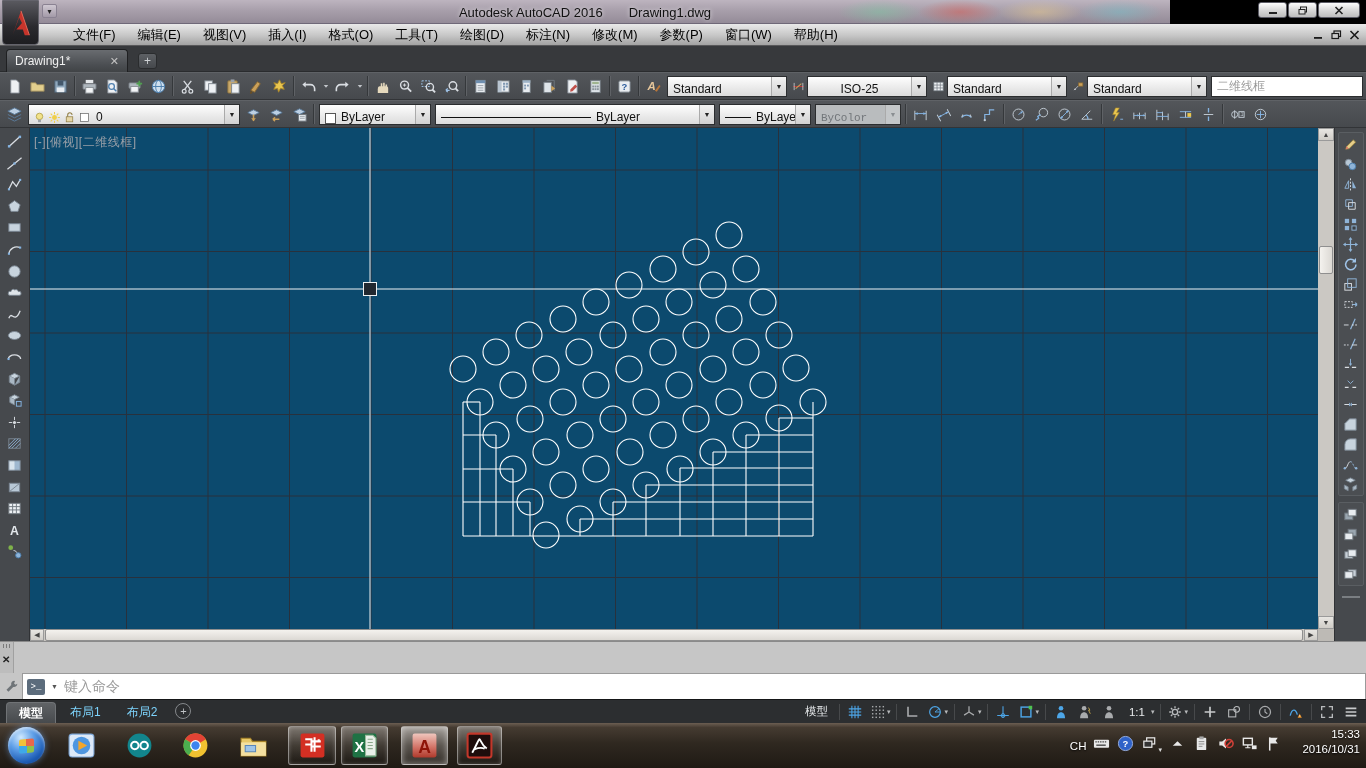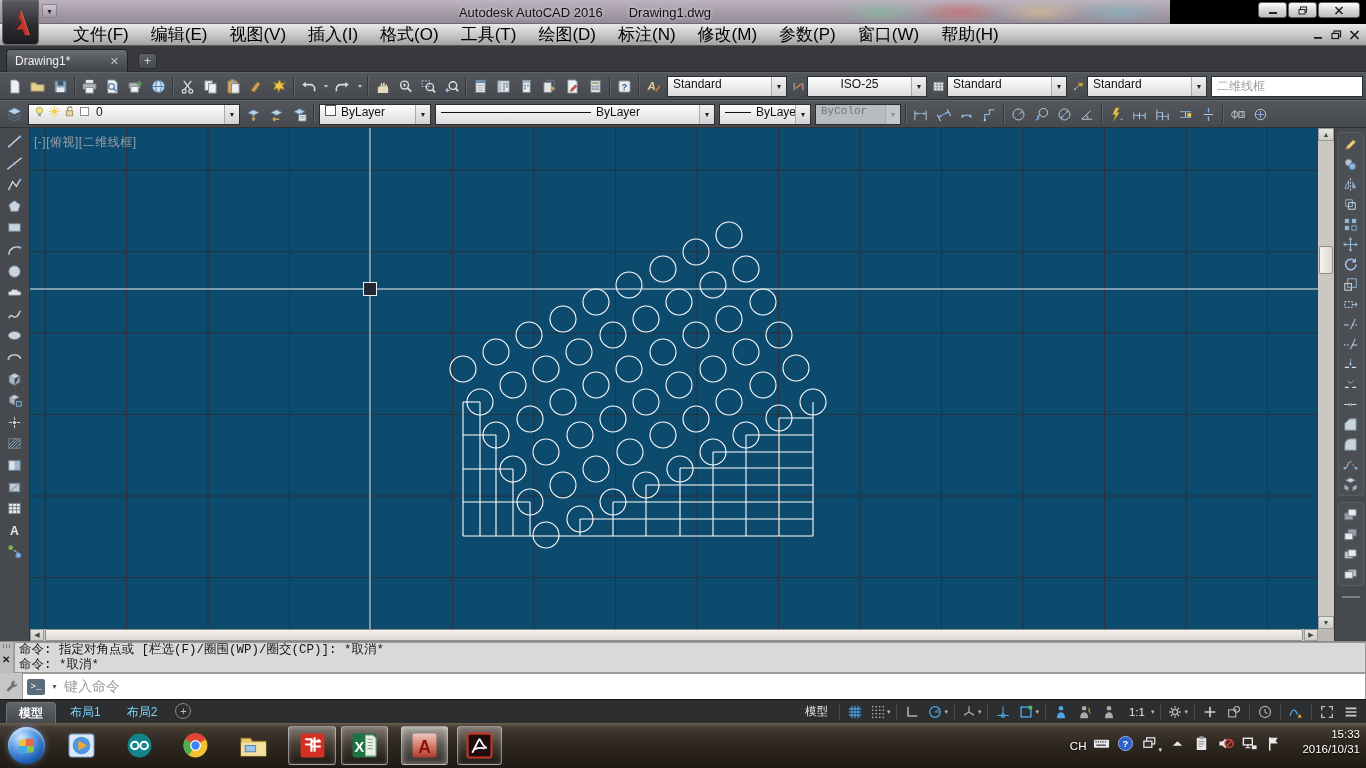--- a/index.html
+++ b/index.html
@@ -22,39 +22,39 @@
 .wbtn.close{width:42px}
 .wbtn svg{width:10px;height:9px}
 
 .acad-logo{left:2px;top:0;width:37px;height:45px;z-index:30;border:1px solid #63636b;border-radius:0 0 4px 4px;
  background:linear-gradient(#59595f,#2a2a2e 60%,#1d1d20);display:flex;align-items:center;justify-content:center}
 .logo-caret{left:42px;top:4px;z-index:30;width:15px;height:14px;border:1px solid #8a8292;border-radius:2px;
  background:linear-gradient(#cfc8d2,#a39aa8);display:flex;align-items:center;justify-content:center;font-size:8px;color:#222}
 
 .menubar{left:0;top:24px;width:1366px;height:22px;background:linear-gradient(#e9e9e9,#c6c6c6 55%,#a2a2a2);
  border-bottom:1px solid #58585a;display:flex;align-items:center;padding-left:62px}
-.menu-item{font-size:17px;color:#000;padding:0 11px;line-height:22px}
+.menu-item{font-size:13px;color:#000;padding:0 11px;line-height:22px}
 .mdibtns{right:4px;top:24px;height:22px;display:flex;align-items:center;gap:7px;padding-right:2px}
 .mdibtns svg{width:11px;height:10px}
 
 .tabrow{left:0;top:46px;width:1366px;height:26px;background:#37393c;border-bottom:1px solid #2a2c2e}
 .filetab{left:6px;top:3px;width:122px;height:23px;border:1px solid #1f2022;border-bottom:none;border-radius:4px 4px 0 0;
  background:linear-gradient(#696c70,#4a4d51 70%,#404346);display:flex;align-items:center;padding:0 8px;gap:8px}
 .filetab .lbl{color:#f0f0f0;font-size:12px;flex:1}
 .filetab .x{color:#c3c3c3;font-size:11px}
 .newtab{left:138px;top:7px;width:19px;height:16px;background:linear-gradient(#5d6064,#45484c);border:1px solid #2a2c2e;
  border-radius:3px;color:#cfd2d5;font-size:12px;display:flex;align-items:center;justify-content:center}
 
 .toolbar{left:0;width:1366px;height:28px;background:linear-gradient(#53565a,#46494d);border-top:1px solid #5f6266;border-bottom:1px solid #323437;display:flex;align-items:center;padding:0 3px}
 .tb1{top:72px}.tb2{top:100px}
 .tbtn{width:23px;height:23px;display:inline-flex;align-items:center;justify-content:center;flex:0 0 auto}
 .tbtn svg{width:17px;height:17px}
 .tbtn.sm{width:11px}.tbtn.sm svg{width:8px;height:8px}
 .tsep{width:2px;height:20px;margin:0 2px;border-left:1px solid #35383b;border-right:1px solid #5f6266;flex:0 0 auto}
-.combo{height:21px;background:linear-gradient(#fefefe,#e9e9e9 60%,#dcdcdc);border:1px solid #2b2d2f;display:flex;align-items:flex-start;flex:0 0 auto;margin:0 2px}
+.combo{height:21px;background:linear-gradient(#fefefe,#e9e9e9 60%,#dcdcdc);border:1px solid #2b2d2f;display:flex;align-items:flex-end;flex:0 0 auto;margin:0 2px}
 .combo .val{flex:1;font-size:12px;color:#111;padding:0 5px;white-space:nowrap;overflow:hidden}
 .combo .arr{width:15px;height:100%;border-left:1px solid #aaa;background:linear-gradient(#f2f2f2,#d2d2d2);display:flex;align-items:center;justify-content:center;font-size:7px;color:#222}
 .combo.dis{background:#b9bcbe}.combo.dis .val{color:#72767a;font-family:"Liberation Mono",monospace;font-size:11px}
 .combo.dis .arr{color:#8a8e92;background:#c4c7c9}
 .ltline{display:inline-block;width:52px;border-top:1.6px solid #111;margin-right:5px;vertical-align:middle}
 .combo .sw{width:11px;height:11px;border:1px solid #555;background:#fff;margin-left:5px;flex:0 0 auto}
 .text-input{height:21px;flex:1;background:#fff;border:1px solid #2b2d2f;font-size:12px;color:#9a9a9a;display:flex;align-items:center;padding:0 5px;margin-left:2px}
 .mini{width:13px;height:15px;margin-left:3px;flex:0 0 auto}
 
 .leftstrip{left:0;top:128px;width:30px;height:513px;background:#46494d;border-right:1px solid #303235;display:flex;flex-direction:column;align-items:center;padding-top:5px;gap:4.6px}
@@ -1019,24 +1019,20 @@
         </span>
       </div>
     <div class="strip-handle"></div>
   </div>
 
   <div class="abs cmdpanel">
     <div class="abs cmdgrip">
       <div class="abs gripdots"></div>
       <div class="abs cmdclose">✕</div>
     </div>
-    <div class="abs cmdhist">
-      <div>命令: 指定对角点或 [栏选(F)/圈围(WP)/圈交(CP)]: *取消*</div>
-      <div>命令: *取消*</div>
-    </div>
     <div class="abs cmdrow">
       <div class="wrenchbox">
         <svg viewBox="0 0 18 18" width="15" height="15">
             <path d="M12.5 2a4 4 0 0 0-3.8 5.2L3 13l2.3 2.3 5.8-5.7A4 4 0 0 0 16 5.7l-2.4 1.1-1.6-1.6L13.2 3z" fill="#6f7478"></path>
           </svg>
       </div>
       <div class="cmdinput">
         <span class="promptchip">&gt;_</span>
         <span class="cmdcaret">▼</span>
         <span class="cmdph">键入命令</span>

